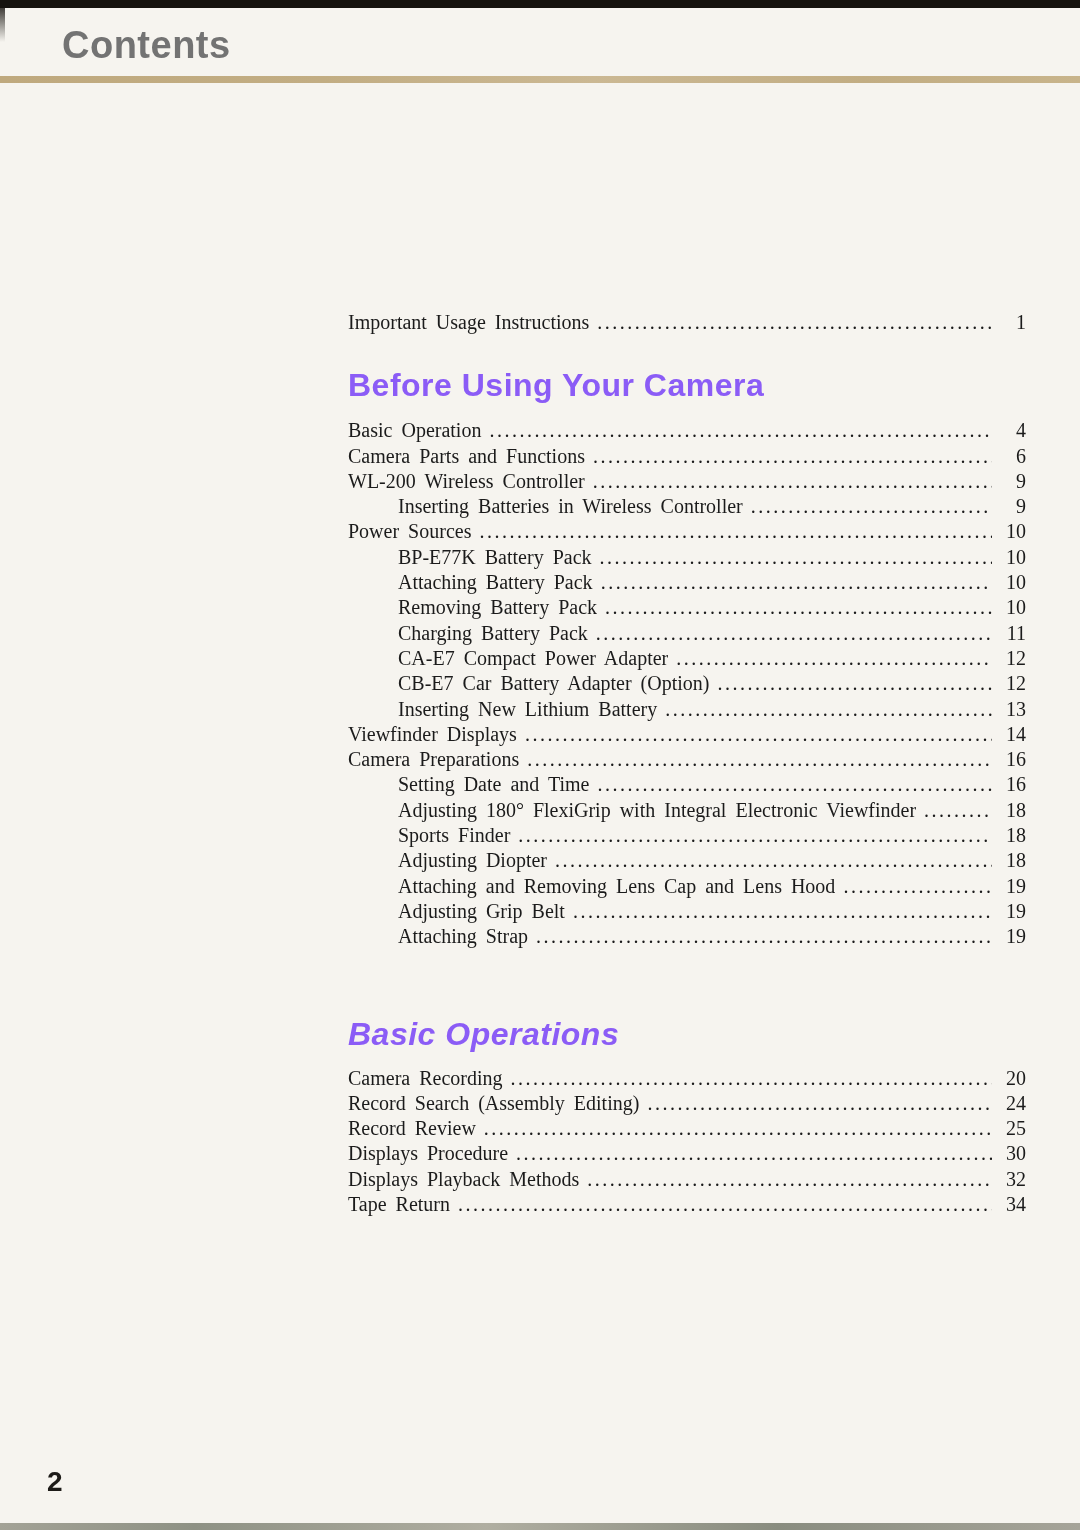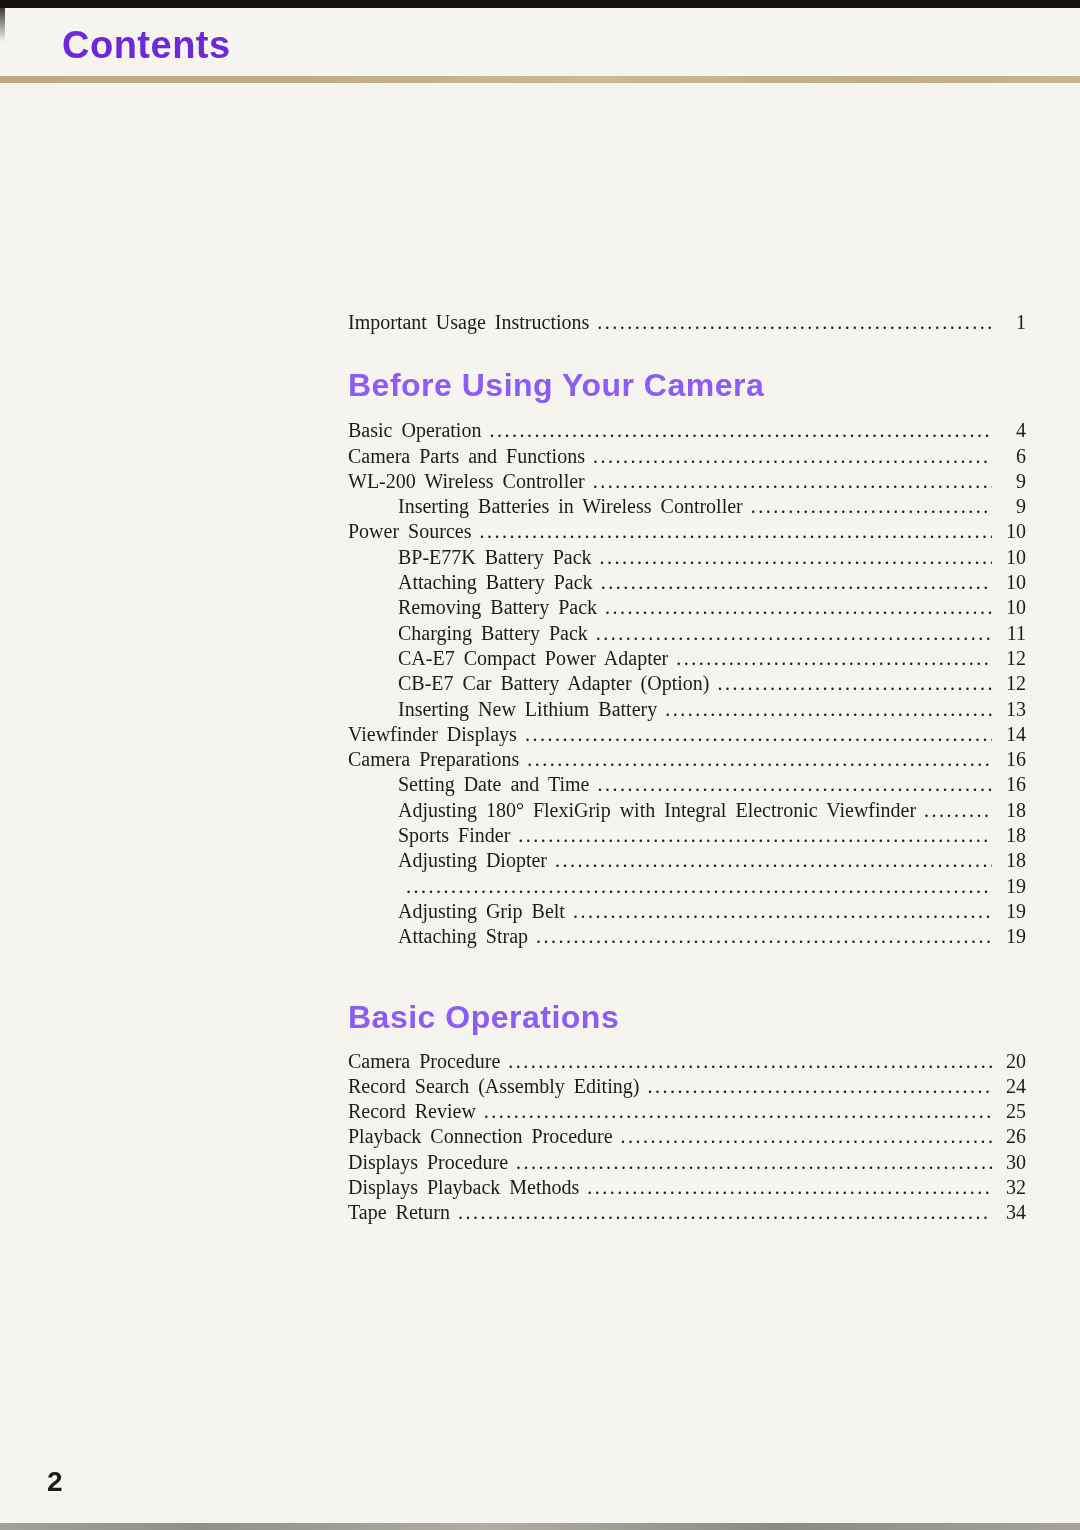--- a/index.html
+++ b/index.html
@@ -22,21 +22,21 @@
     background: linear-gradient(180deg, #16130e, rgba(22,19,14,0));
   }
   .bottom-edge {
     position: absolute; bottom: 0; left: 0; right: 0; height: 7px;
     background: linear-gradient(90deg, #a3a296, #8e9184 18%, #b0aea1 45%, #898c7f 72%, #a6a499);
   }
   
   h1.title {
     position: absolute; top: 26px; left: 62px; margin: 0;
     font: bold 38px/38px "Liberation Sans", sans-serif;
-    color: #6d28d9; letter-spacing: 0.5px;
+    color: #737373; letter-spacing: 0.5px;
   }
   .rule {
     position: absolute; top: 76px; left: 0; right: 0; height: 7px;
     background: linear-gradient(90deg, #bfa97e, var(--accent_rule, #c2ad83) 30%, #cbb893 55%, var(--accent_rule, #c2ad83) 80%, #c8b48b);
   }
   
   .toc {
     position: absolute; top: 310px; left: 348px; width: 678px;
     font-size: 20px;
   }
@@ -54,21 +54,21 @@
   .dots::after {
     content: "................................................................................................................................................................";
     letter-spacing: 2.5px;
   }
   .pg { flex: 0 0 auto; min-width: 27px; text-align: right; }
   h2.sec {
     font: bold 32px/34px "Liberation Sans", sans-serif;
     color: #8b5cf6; letter-spacing: 0.5px;
     margin: 33px 0 16px 0;
   }
-  h2.sec.sec-later { margin-top: 50px; margin-bottom: 15px; }
+  h2.sec.sec-later { margin-top: 67px; margin-bottom: 15px; font-style: italic; }
   
   .pagenum {
     position: absolute; left: 47px; top: 1468px;
     font: bold 28px/28px "Liberation Sans", sans-serif;
     color: #1d1b18;
   }
 </style>
 </head>
 <body style="--background: #f6f4ef; --text: #1b1b1b; --accent_rule: #c2ad83; --top_bar: #16130e; --bottom_edge: #8e9184;">
 
@@ -170,53 +170,49 @@
         <span class="lbl">Sports Finder</span>
         <span class="dots"></span>
         <span class="pg">18</span>
       </div>
       <div class="toc-row lvl1">
         <span class="lbl">Adjusting Diopter</span>
         <span class="dots"></span>
         <span class="pg">18</span>
       </div>
       <div class="toc-row lvl1">
+        <span class="lbl">Attaching and Removing Lens Cap and Lens Hood</span>
         <span class="dots"></span>
         <span class="pg">19</span>
       </div>
       <div class="toc-row lvl1">
         <span class="lbl">Adjusting Grip Belt</span>
         <span class="dots"></span>
         <span class="pg">19</span>
       </div>
       <div class="toc-row lvl1">
         <span class="lbl">Attaching Strap</span>
         <span class="dots"></span>
         <span class="pg">19</span>
       </div>
       <h2 class="sec sec-later">Basic Operations</h2>
       <div class="toc-row lvl0">
-        <span class="lbl">Camera Procedure</span>
+        <span class="lbl">Camera Recording</span>
         <span class="dots"></span>
         <span class="pg">20</span>
       </div>
       <div class="toc-row lvl0">
         <span class="lbl">Record Search (Assembly Editing)</span>
         <span class="dots"></span>
         <span class="pg">24</span>
       </div>
       <div class="toc-row lvl0">
         <span class="lbl">Record Review</span>
         <span class="dots"></span>
         <span class="pg">25</span>
-      </div>
-      <div class="toc-row lvl0">
-        <span class="lbl">Playback Connection Procedure</span>
-        <span class="dots"></span>
-        <span class="pg">26</span>
       </div>
       <div class="toc-row lvl0">
         <span class="lbl">Displays Procedure</span>
         <span class="dots"></span>
         <span class="pg">30</span>
       </div>
       <div class="toc-row lvl0">
         <span class="lbl">Displays Playback Methods</span>
         <span class="dots"></span>
         <span class="pg">32</span>

